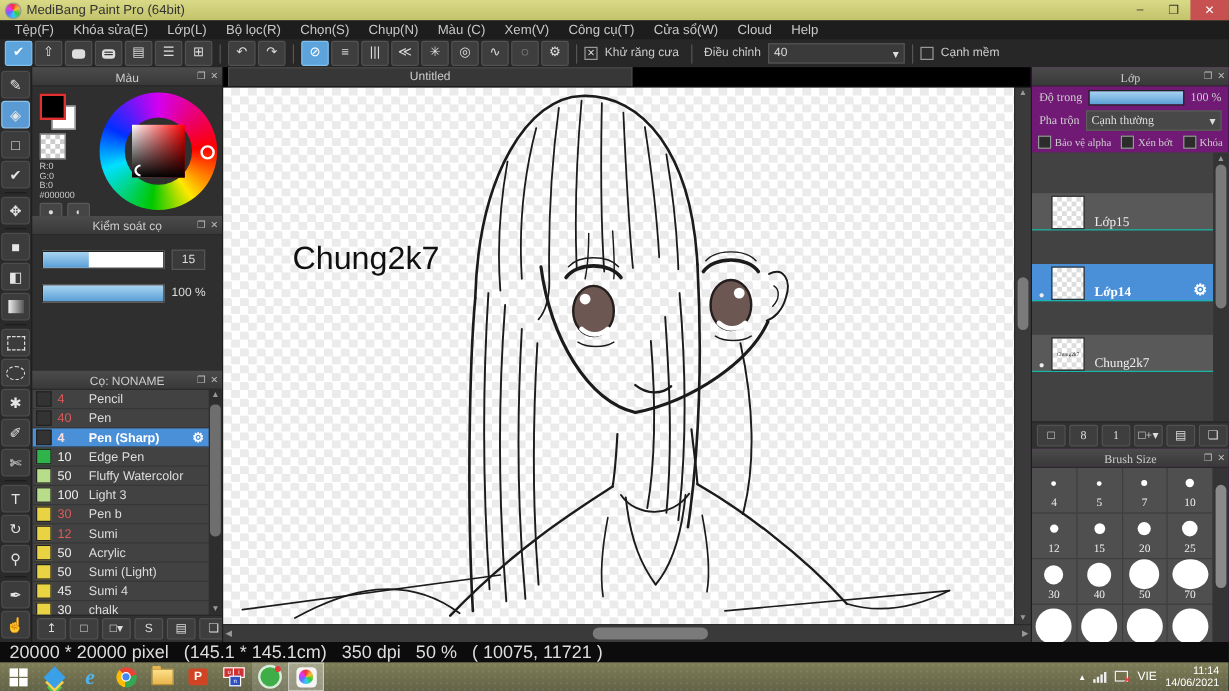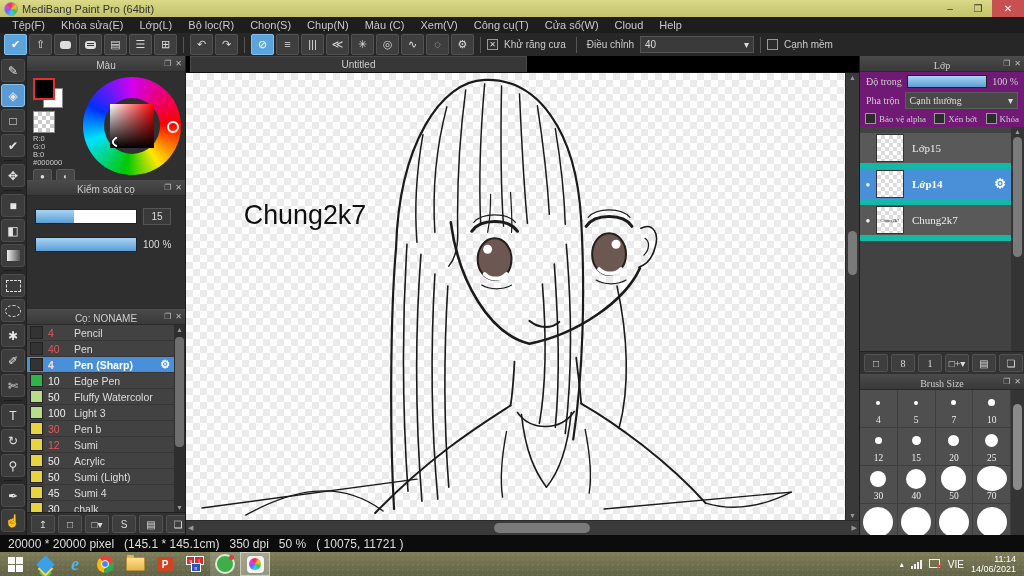--- a/index.html
+++ b/index.html
@@ -129,22 +129,22 @@
     flex-direction:column;font-family:Liberation Serif, serif;}
   .lrow{height:19px;flex:none;display:flex;align-items:center;padding:0 6px;gap:5px;font-size:10px;color:#ccc;}
   .ltrack{flex:1;height:11px;background:linear-gradient(#a8d4f2,#5a9fd6);border:1px solid #222;}
   .ldrop{flex:1;height:15px;background:#484848;border:1px solid #5c5c5c;display:flex;
     align-items:center;justify-content:space-between;padding:0 4px;font-size:10px;color:#ddd;}
   .lchecks{height:17px;flex:none;display:flex;align-items:center;justify-content:space-between;
     padding:0 5px;font-size:9px;color:#ccc;}
   .lcheck{display:flex;align-items:center;gap:3px;white-space:nowrap;}
   .layer-list{height:224px;flex:none;background:#424242;position:relative;overflow:hidden;}
   .layer-rows{position:absolute;left:0;top:6px;right:13px;}
-  .layer-row{height:30px;display:flex;align-items:center;background:#595959;
-    border-bottom:6px solid #14b8a6;color:#eee;font-size:11px;}
+  .layer-row{height:30px;display:flex;align-items:flex-end;background:#595959;
+    border-bottom:1px solid #14b8a6;color:#eee;font-size:11px;margin-top:28px;}
   .layer-row.sel{background:#4a90d9;color:#fff;font-weight:bold;}
   .layer-row .dot{width:16px;text-align:center;font-size:8px;color:#eee;visibility:hidden;flex:none;}
   .layer-row .dot.vis{visibility:visible;}
   .layer-row .thumb{width:26px;height:26px;margin-right:8px;flex:none;border:1px solid #333;
     background:conic-gradient(#ddd 90deg,#fff 90deg 180deg,#ddd 180deg 270deg,#fff 270deg);
     background-size:8px 8px;display:flex;align-items:center;justify-content:center;
     font-size:4.5px;color:#222;overflow:hidden;font-weight:normal;}
   .layer-row .lname{flex:1;}
   .layer-row .gear{display:none;margin-right:5px;font-size:13px;color:#fff;}
   .layer-row.sel .gear{display:block;}
@@ -155,21 +155,21 @@
     margin-right:13px;background:#4f4f4f;overflow:hidden;position:relative;}
   .bs-cell{border-right:1px solid #3e3e3e;border-bottom:1px solid #3e3e3e;display:flex;
     flex-direction:column;align-items:center;justify-content:flex-end;padding-bottom:2px;box-sizing:border-box;}
   .bs-dot{background:#fff;border-radius:50%;margin:auto;}
   .bs-label{font-size:9.5px;color:#eee;line-height:10px;}
   .bswrap{flex:1;display:flex;flex-direction:column;position:relative;overflow:hidden;}
   .bsvscroll{position:absolute;right:0;top:0;bottom:0;width:13px;background:#343434;}
   .bsvscroll .thumb{position:absolute;left:2px;right:2px;top:14px;height:86px;background:#8a8a8a;border-radius:5px;}
   
   .statusbar{position:absolute;left:0;top:535px;width:100%;height:17px;background:#0c0c0c;
-    display:flex;align-items:center;padding-left:8px;box-sizing:border-box;font-size:12px;
+    display:flex;align-items:center;padding-left:8px;box-sizing:border-box;font-size:15px;
     color:#ddd;white-space:pre;}
   
   .taskbar{position:absolute;left:0;top:552px;width:100%;height:24px;
     background:radial-gradient(rgba(255,255,255,.07) 1px,transparent 1px),linear-gradient(#7e7e58,#626247);
     background-size:5px 5px,100% 100%;display:flex;align-items:center;}
   .tk-slot{width:30px;height:24px;display:flex;align-items:center;justify-content:center;flex:none;}
   .tk-slot.lit{background:rgba(255,255,255,.16);}
   .tk-slot.active{background:rgba(255,255,255,.32);box-shadow:inset 0 0 0 1px rgba(255,255,255,.45);}
   .win-logo{display:grid;grid-template-columns:7px 7px;grid-template-rows:7px 7px;gap:1px;}
   .win-logo div{background:#fff;}

